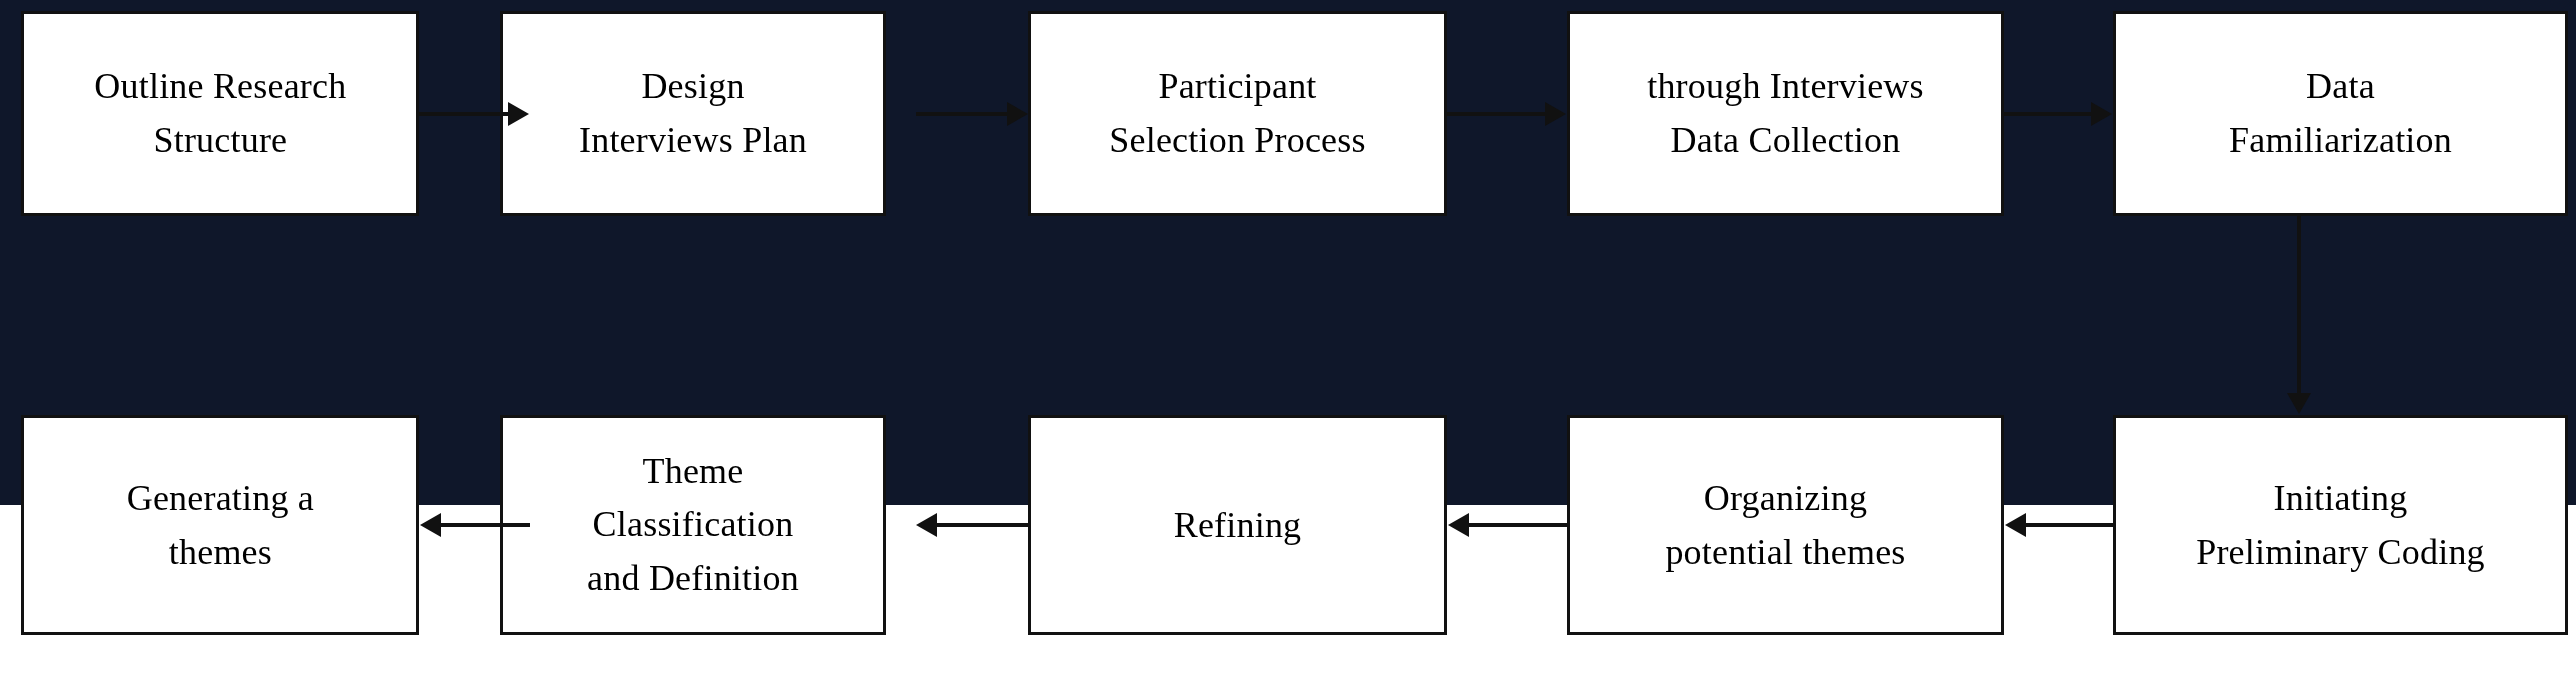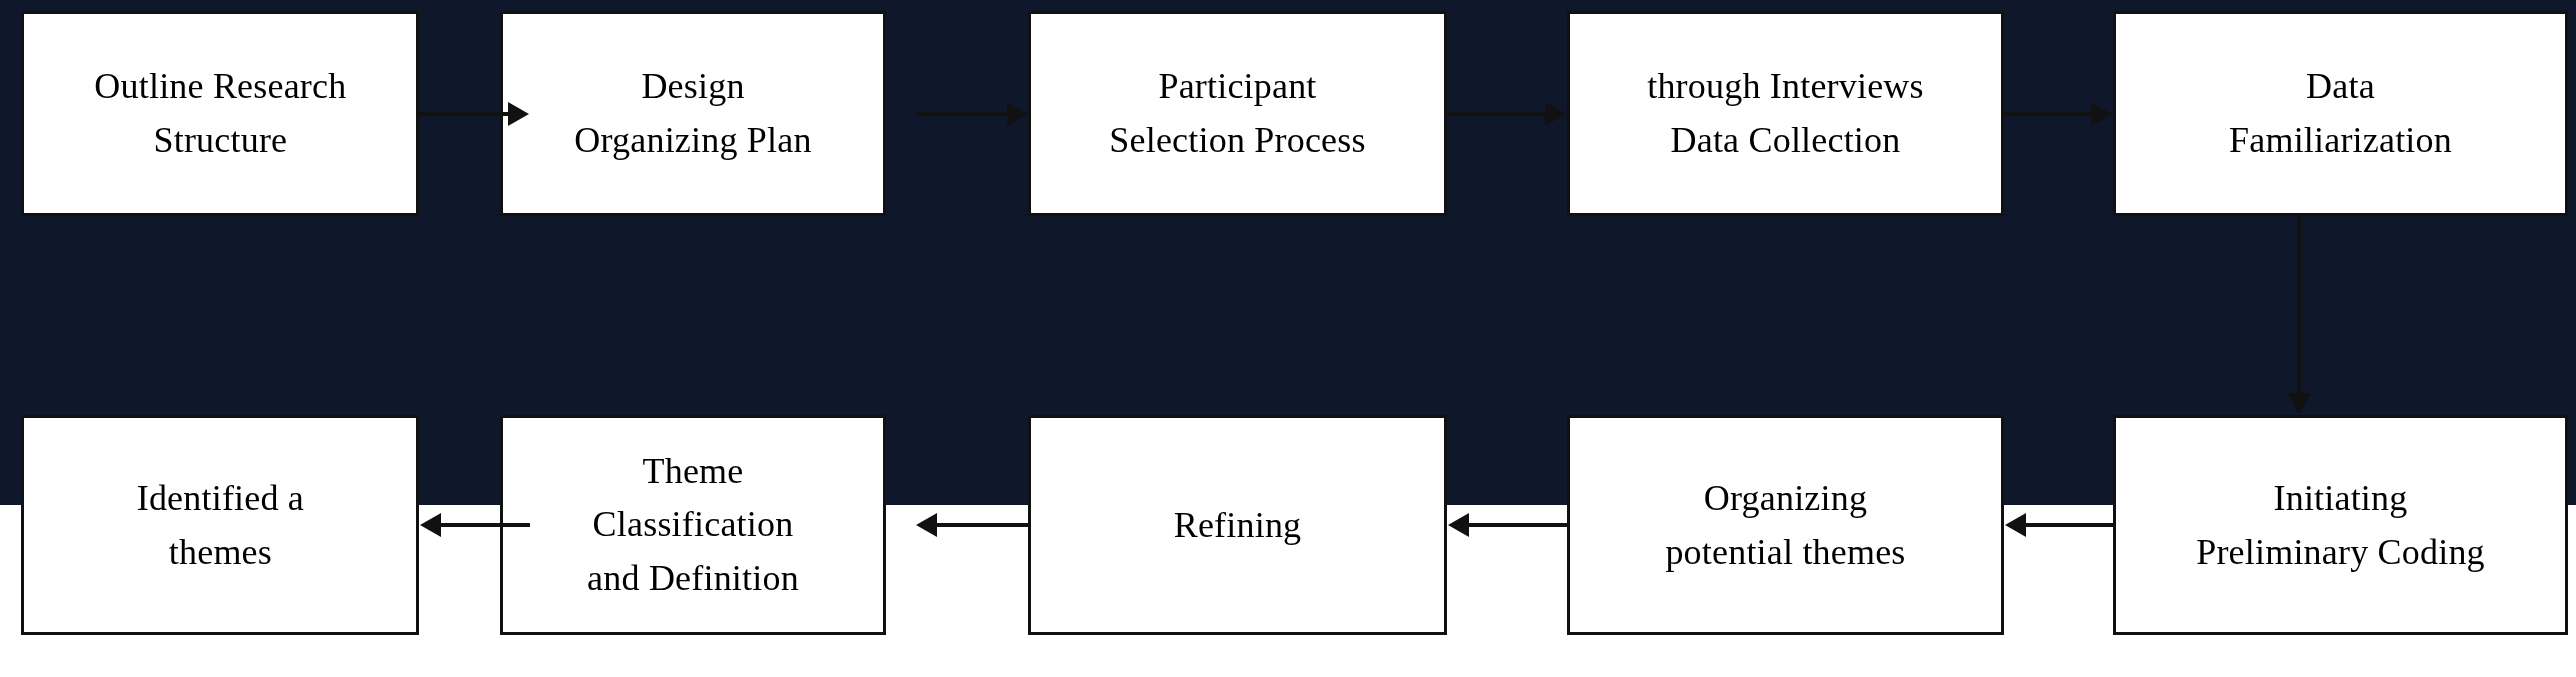--- a/index.html
+++ b/index.html
@@ -95,21 +95,21 @@
 
 <div id="canvas">
 
   <div class="node r1 c1">
     <span class="line">Outline Research</span>
     <span class="line">Structure</span>
   </div>
 
   <div class="node r1 c2">
     <span class="line">Design</span>
-    <span class="line">Organizing Plan</span>
+    <span class="line">Interviews Plan</span>
   </div>
 
   <div class="node r1 c3">
     <span class="line">Participant</span>
     <span class="line">Selection Process</span>
   </div>
 
   <div class="node r1 c4">
     <span class="line">through Interviews</span>
     <span class="line">Data Collection</span>
@@ -134,21 +134,21 @@
     <span class="line">Refining</span>
   </div>
 
   <div class="node r2 c2 three">
     <span class="line">Theme</span>
     <span class="line">Classification</span>
     <span class="line">and Definition</span>
   </div>
 
   <div class="node r2 c1">
-    <span class="line">Identified a</span>
+    <span class="line">Generating a</span>
     <span class="line">themes</span>
   </div>
 
   <div class="arrow-h right" style="left:419px; top:112px; width:90px;">
     <span class="head"></span>
   </div>
 
   <div class="arrow-h right" style="left:916px; top:112px; width:92px;">
     <span class="head"></span>
   </div>

